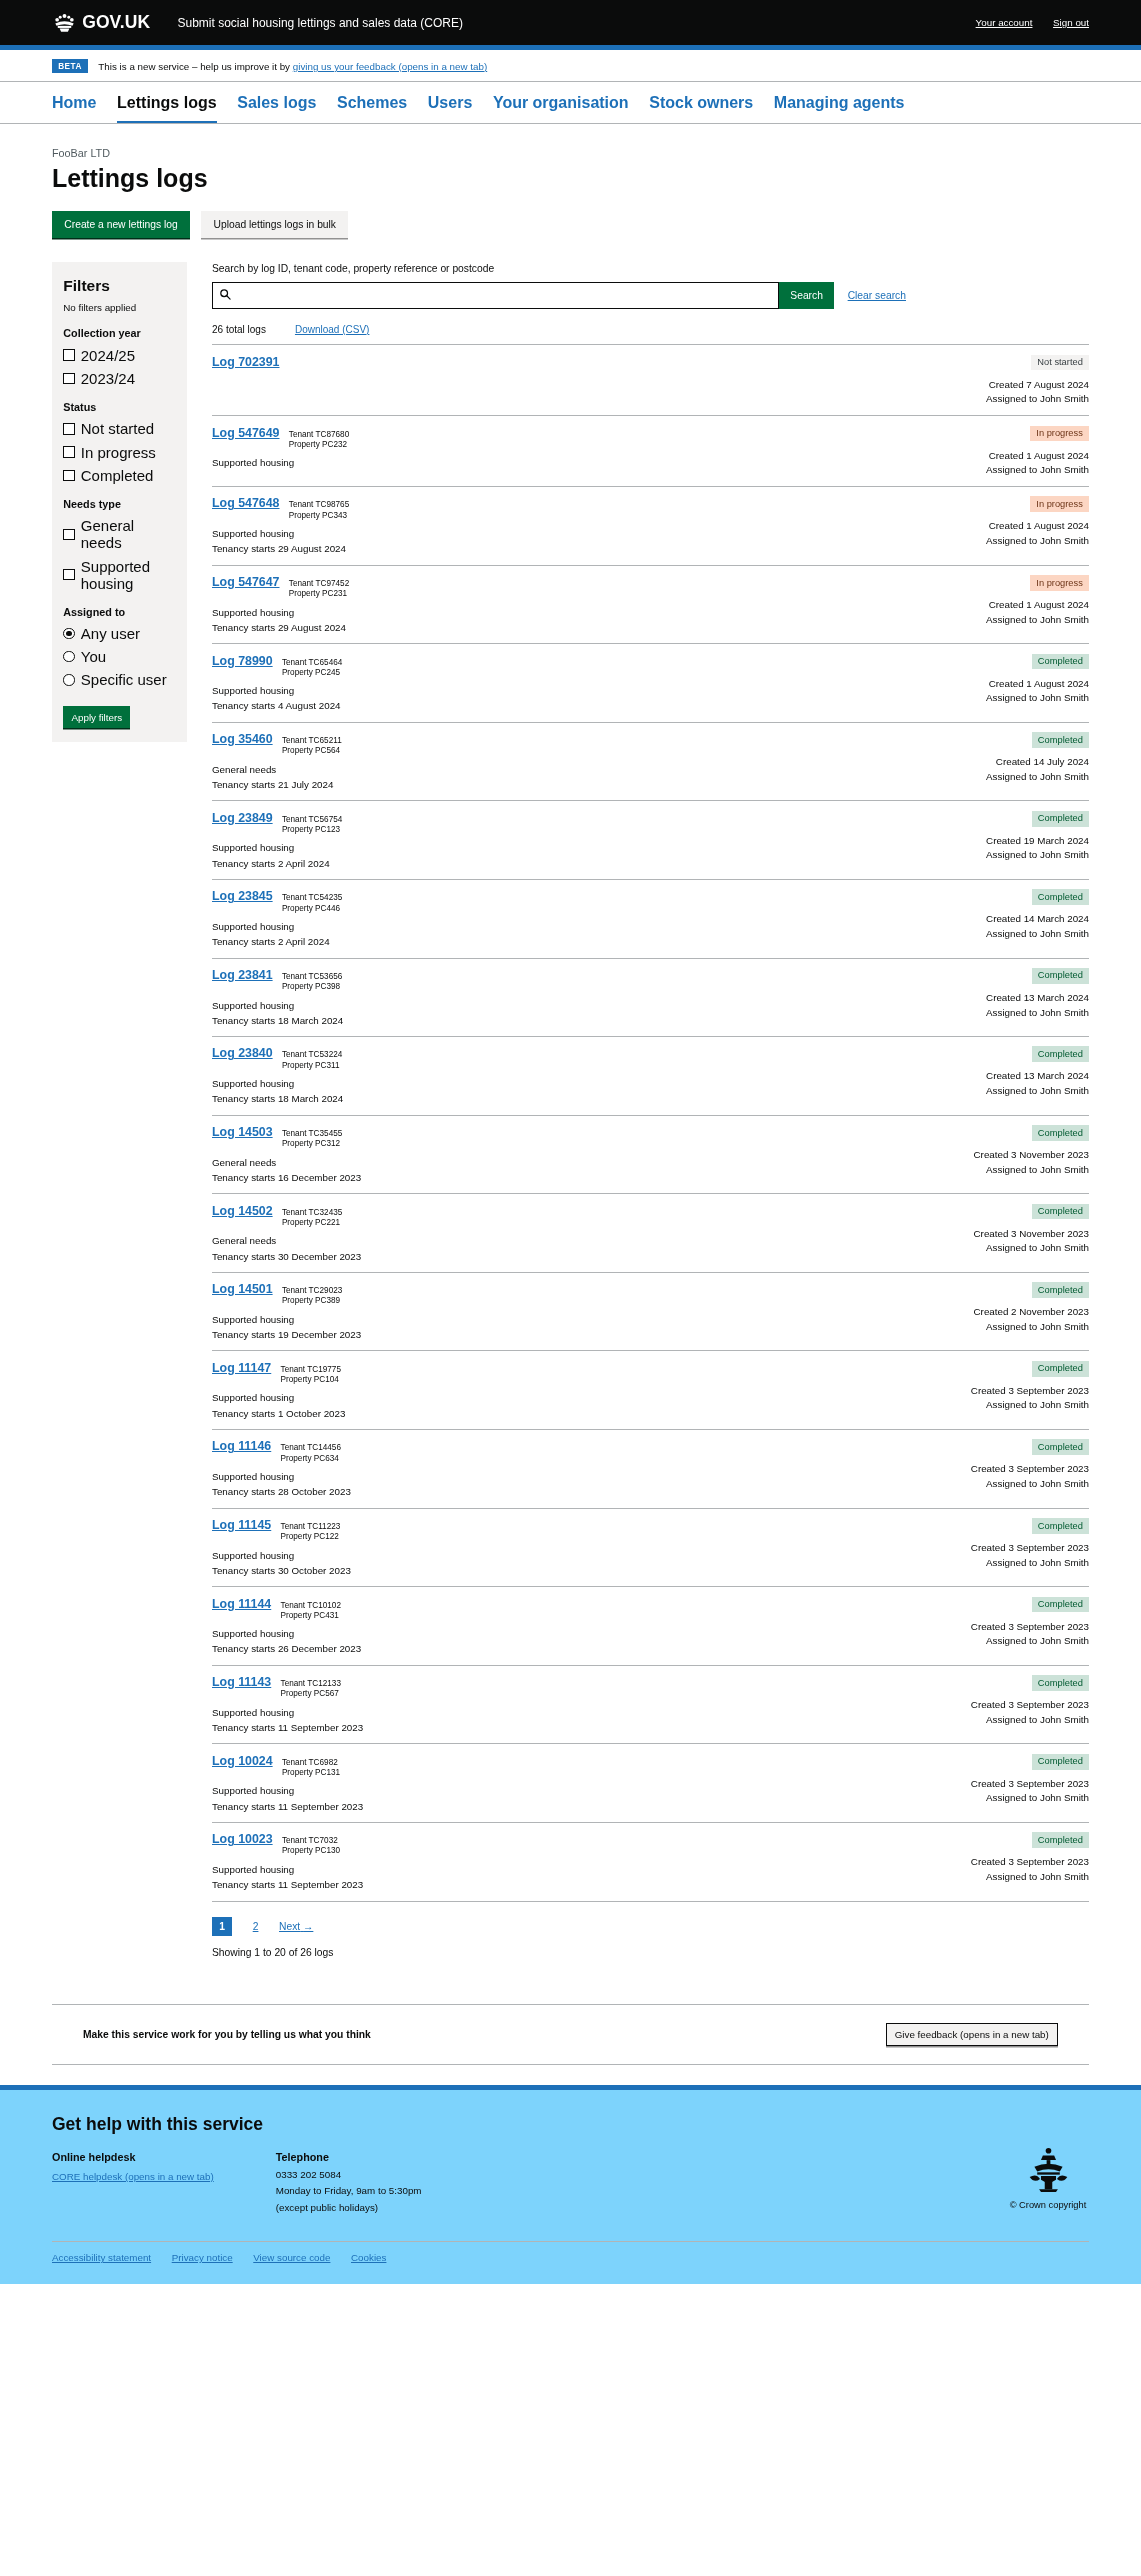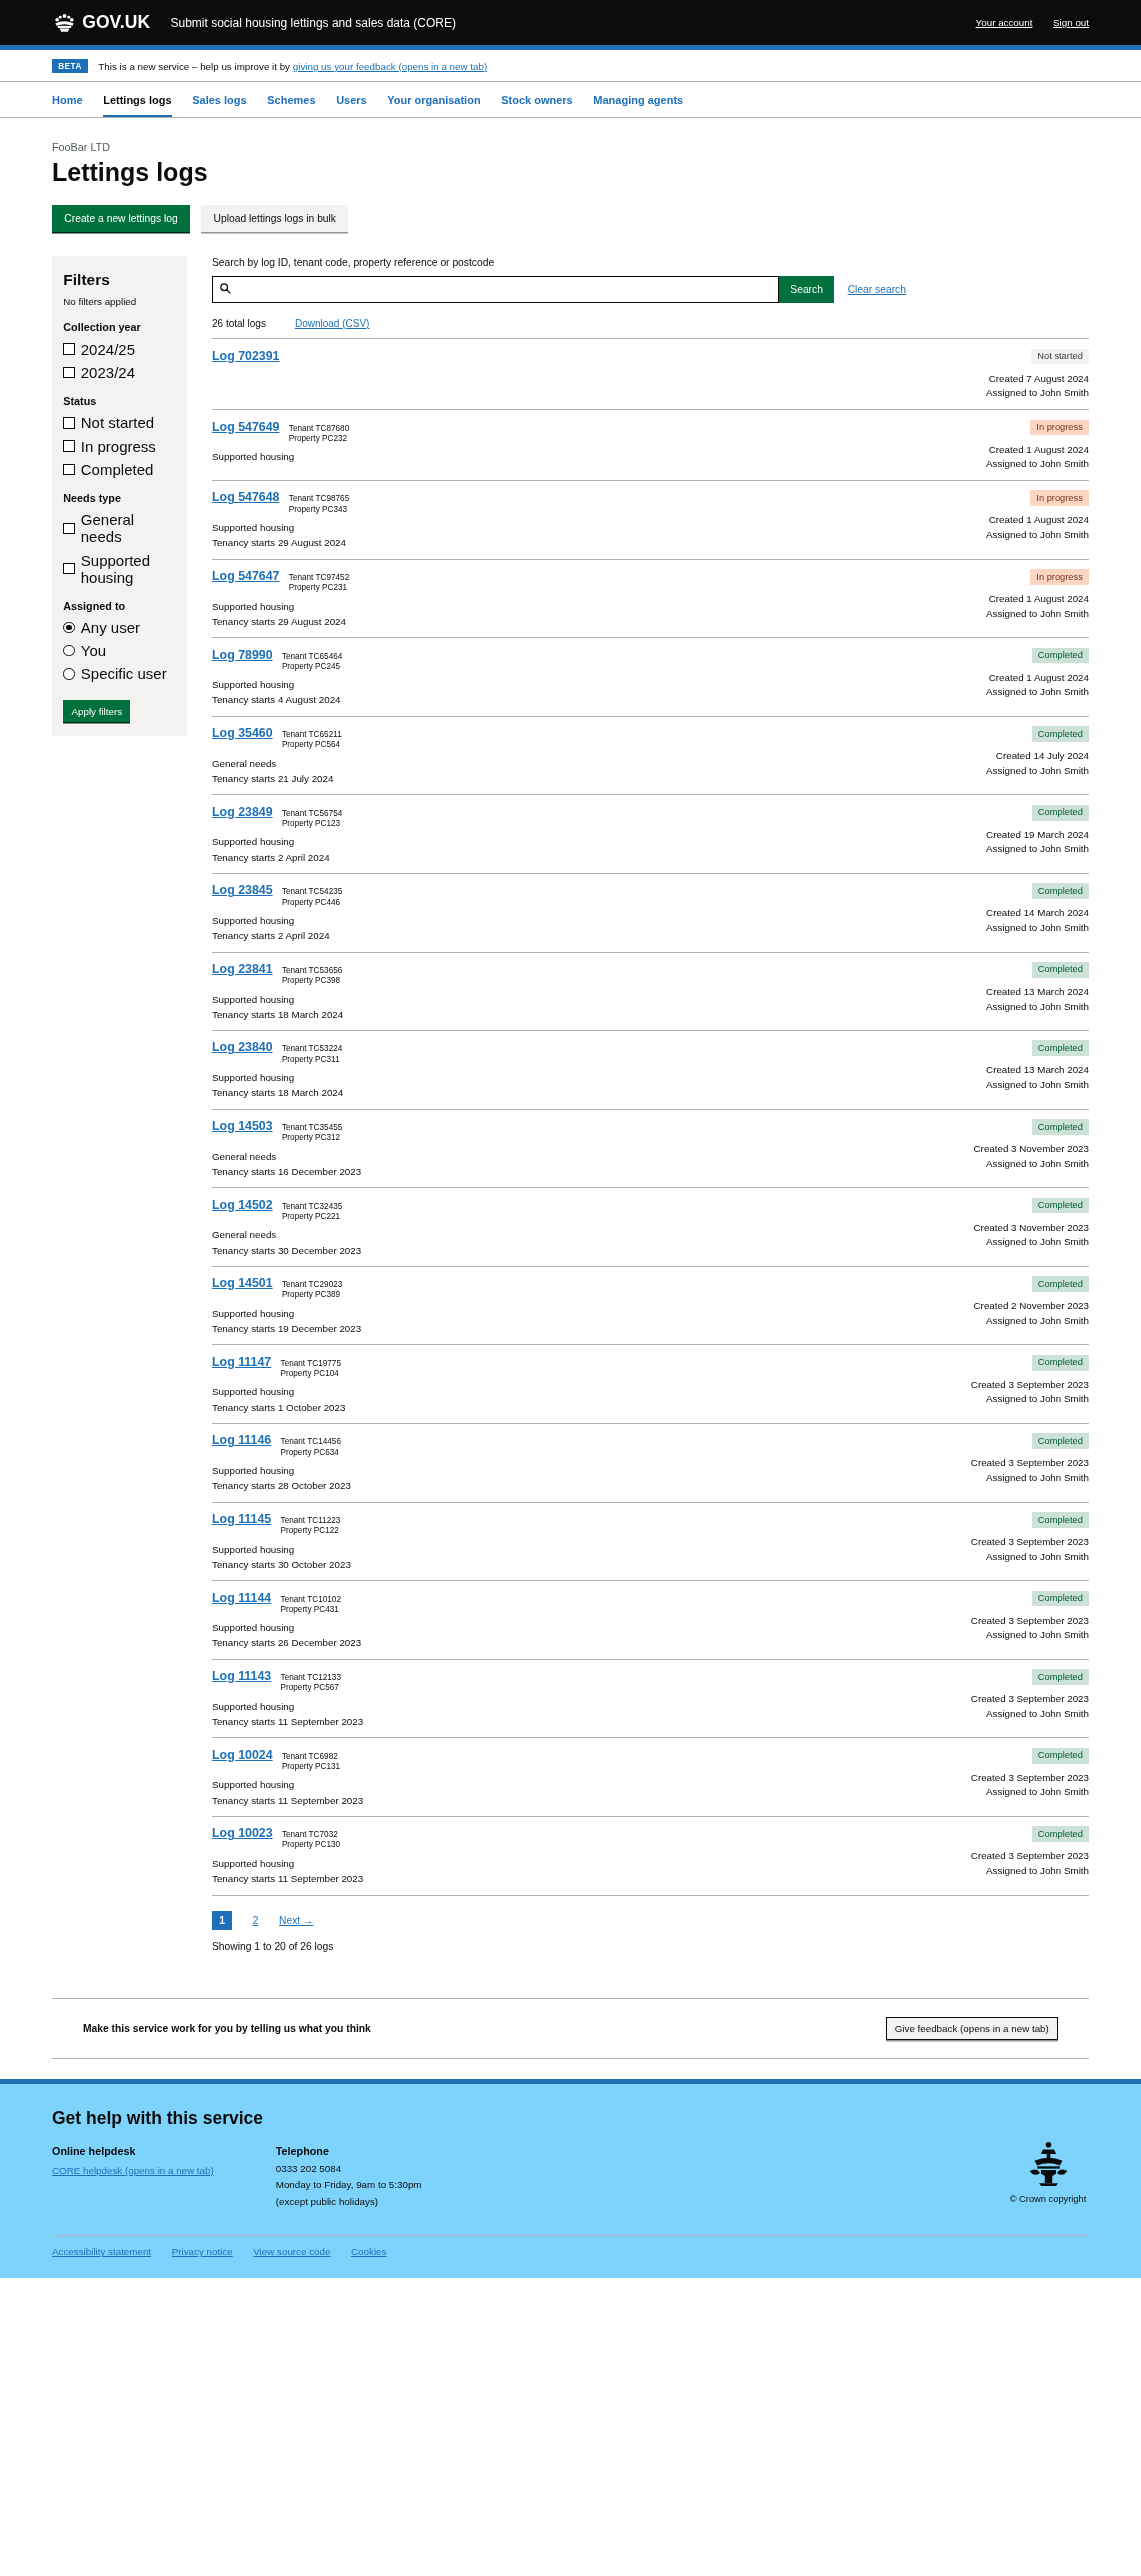--- a/index.html
+++ b/index.html
@@ -40,21 +40,21 @@
     font-size: 17.5px;
     font-weight: bold;
     letter-spacing: 0.1px;
     color: #ffffff;
     text-decoration: none;
   }
   .service-name {
     font-size: 12px;
     color: #ffffff;
     text-decoration: none;
-    margin-left: 11px;
+    margin-left: 18px;
   }
   .header-right {
     margin-left: auto;
     display: flex;
     gap: 20.6px;
     align-items: center;
     font-size: 9.8px;
   }
   .header-right a {
     color: #ffffff;
@@ -105,21 +105,21 @@
     list-style: none;
     margin: 0; padding: 0;
     gap: 0;
   }
   .nav-item {
     padding: 11.3px 0 9.3px 0;
     margin-right: 20.6px;
   }
   .nav-item a {
     color: #1d70b8;
-    font-size: 11px;
+    font-size: 16px;
     font-weight: bold;
     text-decoration: none;
   }
   .nav-item.current {
     border-bottom: 2.6px solid #1d70b8;
   }
   .nav-item.current a { color: #0b0c0c; }
 
   
   .main-wrap {

